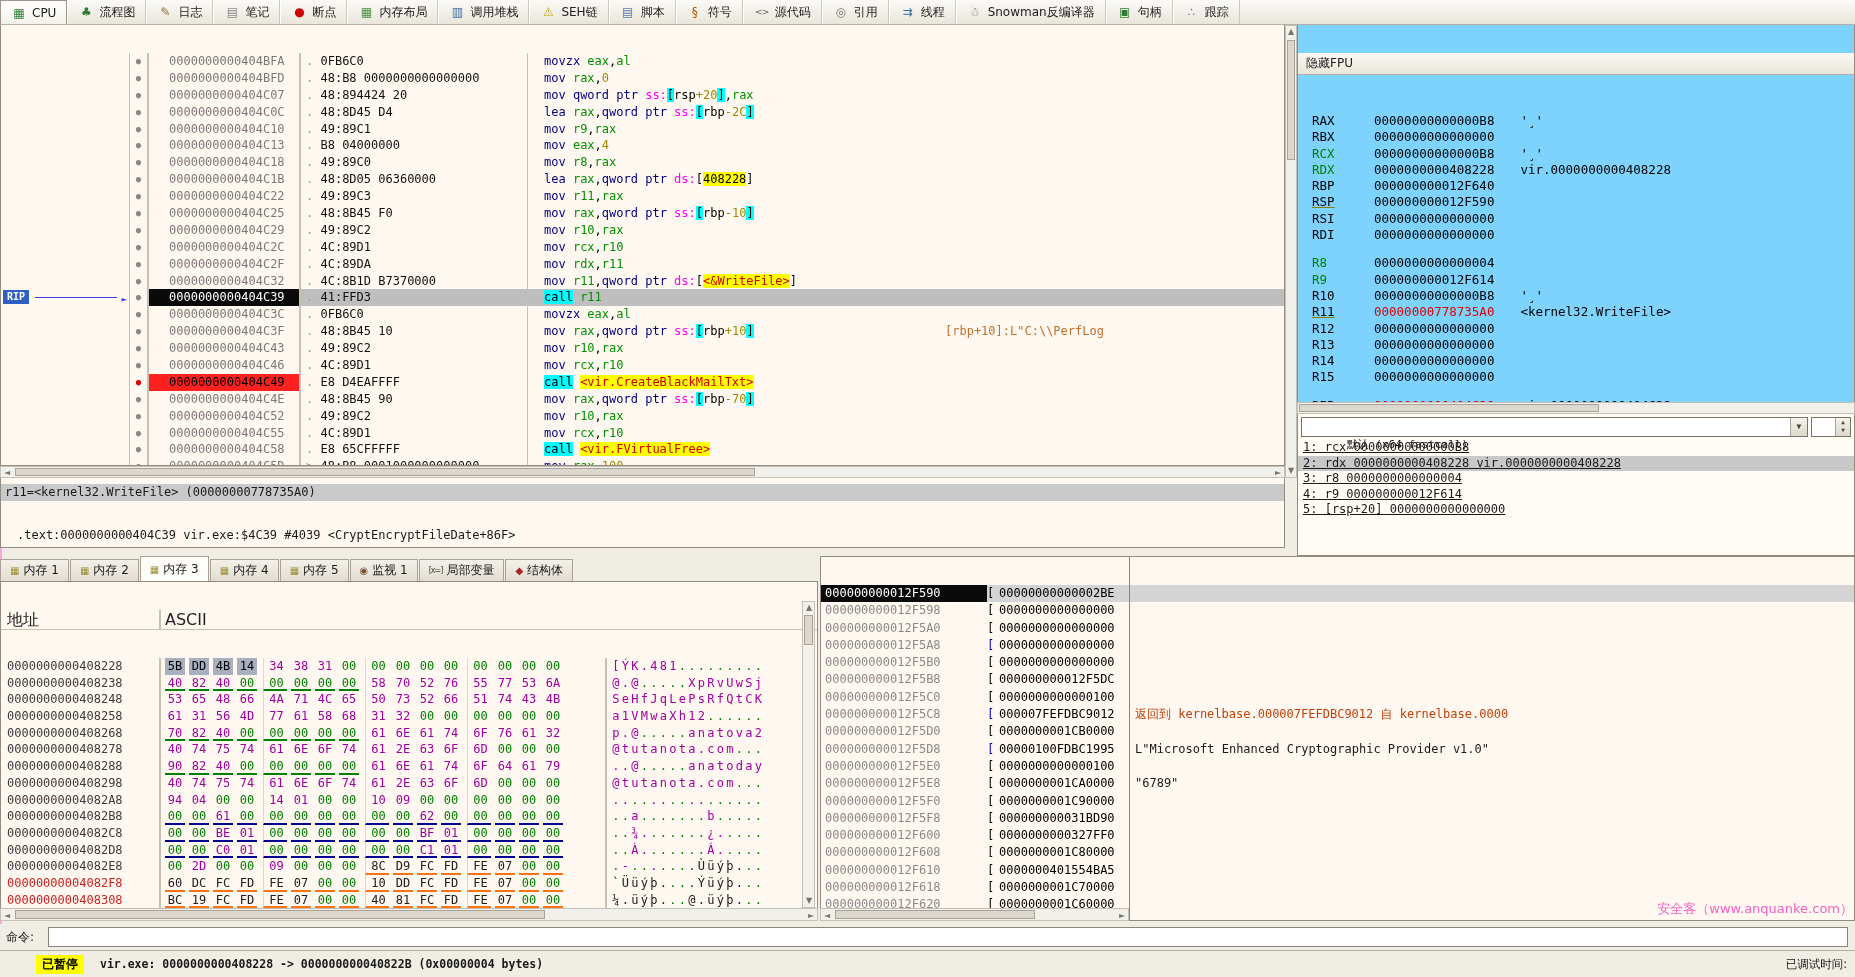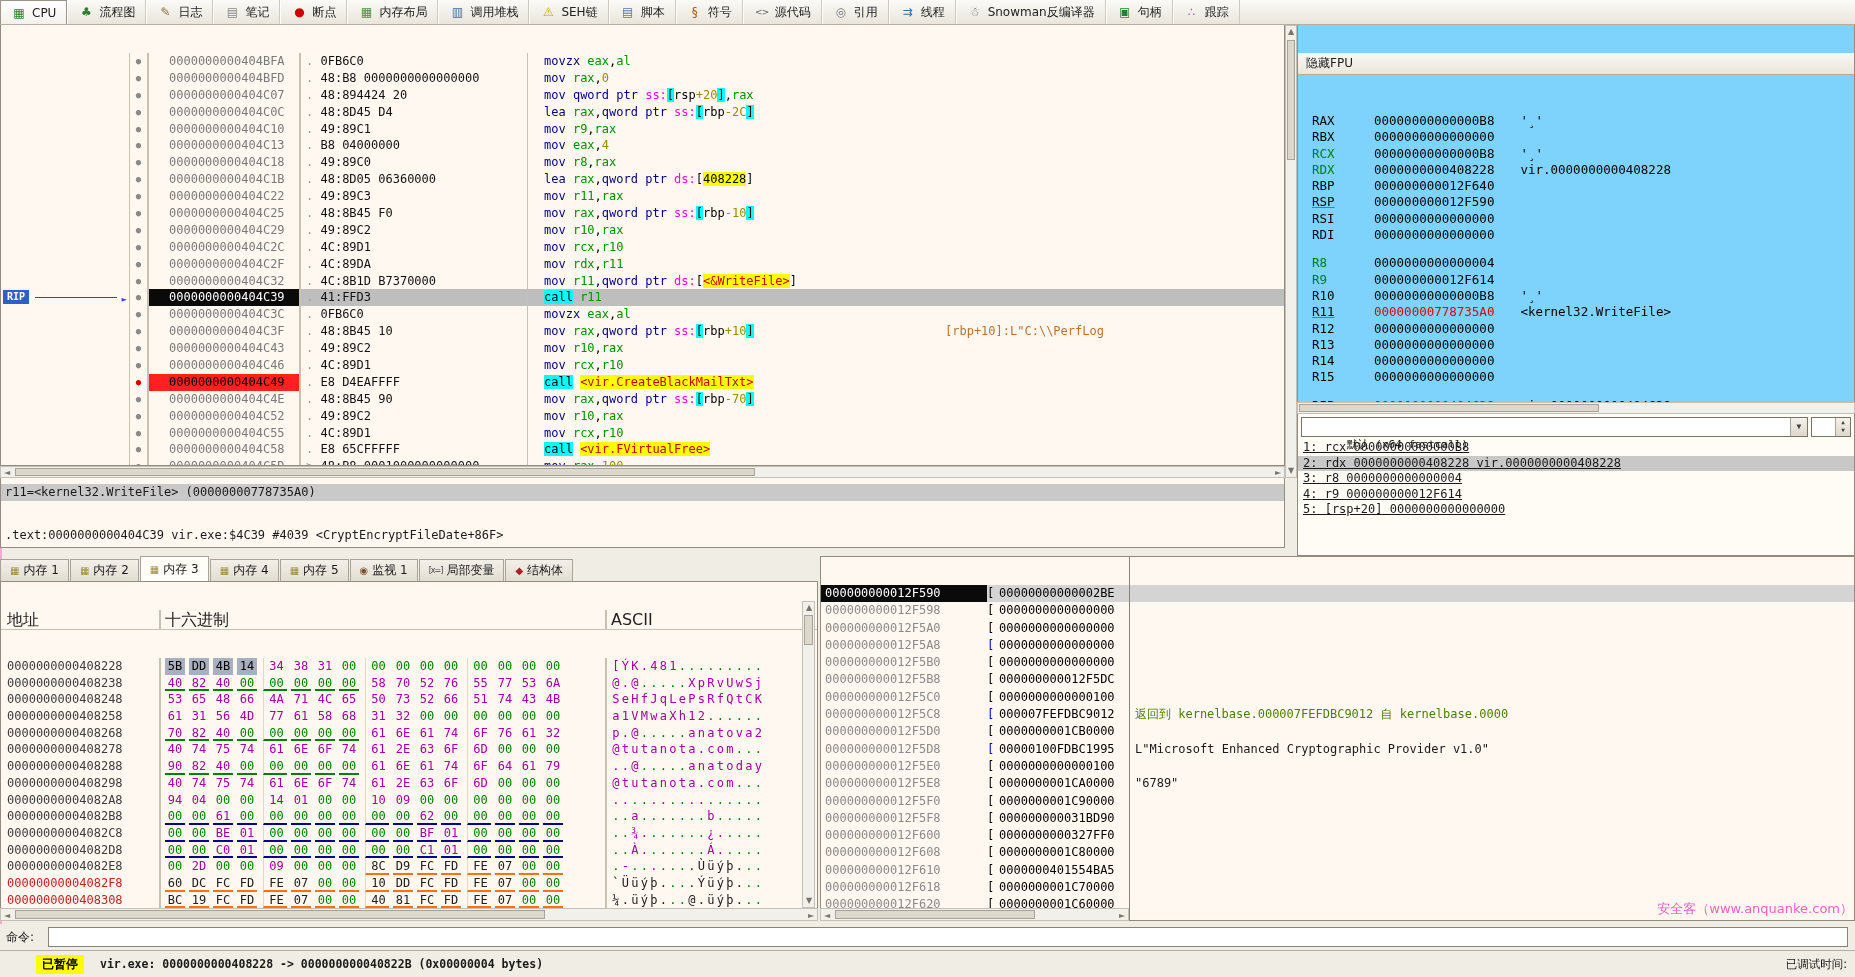--- a/index.html
+++ b/index.html
@@ -76,21 +76,21 @@
     font-size:6px; line-height:8px; text-align:center; color:#444; background:linear-gradient(#F4F2EC,#DDD8CC);}
   .arglist{ position:absolute; left:0; top:26px; right:0; }
   .argrow{ height:15.6px; line-height:15.6px; font-size:12px; padding-left:5px;text-decoration:underline; }
   .argrow.sel{ background:#C8C8C8; }
 
   
   .infobox{ position:absolute; left:0; top:478px; width:1285px; height:70px; background:#FFF8F0;
     border:1px solid #928C80; border-top:none;}
   .infobar{ position:absolute; left:0; top:6px; width:100%; height:17px; background:#C9C9C9;
     line-height:17px; padding-left:4px; font-size:12px;}
-  .infoline2{ position:absolute; left:4px; top:50px; font-size:12px; }
+  .infoline2{ position:absolute; left:16px; top:50px; font-size:12px; }
 
   
   .dumptabs{ position:absolute; left:0; top:556px; width:820px; height:25px; display:flex; align-items:flex-end; }
   .dtab{ display:flex; align-items:center; gap:4px; height:22px; padding:0 9px; font-size:12px;
     background:linear-gradient(#F3F0E9,#E2DDD1); border:1px solid #A8A298; border-bottom:none; margin-right:1px;}
   .dtab.active{ background:#FFFDF8; height:25px; }
   .dticon{ font-size:10px; }
   .dticon.small{ font-size:8px; letter-spacing:-1px;}
   .dump{ position:absolute; left:0; top:581px; width:818px; height:340px; background:#FFF8F0;
     border:1px solid #928C80; overflow:hidden;}
@@ -116,21 +116,21 @@
     border:1px solid #928C80; overflow:hidden;}
   .stdivider{ position:absolute; left:308px; top:0; bottom:0; border-left:1px solid #8a8478; }
   .strow{ display:flex; height:17.3px; line-height:17.3px; font-size:12px; position:relative;}
   .strow.sel{ background:#D4D4D4; }
   .st-addr{ width:166px; flex:0 0 166px; padding-left:4px; color:#8a8a8a; }
   .strow.sel .st-addr{ background:#0a0a0a; color:#fff; }
   .st-br{ width:12px; flex:0 0 12px; color:#000; }
   .st-br.blue{ color:#0000D0; }
   .st-val{ width:126px; flex:0 0 126px; color:#000; }
   .st-comm{ padding-left:10px; overflow:hidden; white-space:pre; }
-  .st-comm.red{ color:#4d7c0f; }
+  .st-comm.red{ color:#c2410c; }
 
   
   .cmdbar{ position:absolute; left:0; top:924px; width:1855px; height:26px; background:#F0EDE5; }
   .cmdlabel{ position:absolute; left:6px; top:5px; font-size:12px; }
   .cmdinput{ position:absolute; left:48px; top:3px; width:1800px; height:20px; background:#fff;
     border:1px solid #8a8478; font-size:12px; padding-left:4px;}
   .statusbar{ position:absolute; left:0; top:950px; width:1855px; height:27px; background:#F0EDE5;
     border-top:1px solid #B5AFA3;}
   .badge{ position:absolute; left:36px; top:4px; background:#FFFF00; color:#000; font-size:12px;
     padding:1px 6px; font-weight:bold;}
@@ -281,21 +281,20 @@
         <span>局部变量</span>
       </div>
       <div class="dtab">
         <span class="dticon" style="color: rgb(170, 34, 34);">◆</span>
         <span>结构体</span>
       </div>
     </div>
   <div class="dump mono">
     <div class="dhead" style="font-family:'DejaVu Sans','Liberation Sans',sans-serif;">
       <span class="dh-addr">地址</span>
-      <span class="dh-hex">十六进制</span>
       <span class="dh-ascii">ASCII</span>
     </div>
     <div id="dump-rows"><div class="dumprow"><span class="du-addr">0000000000408228</span><span class="du-hex"><span class="by sel">5B</span><span class="by sel">DD</span><span class="by sel">4B</span><span class="by sel">14</span><span class="by grp by-v">34</span><span class="by by-v">38</span><span class="by by-v">31</span><span class="by by-z">00</span><span class="by grp by-z">00</span><span class="by by-z">00</span><span class="by by-z">00</span><span class="by by-z">00</span><span class="by grp by-z">00</span><span class="by by-z">00</span><span class="by by-z">00</span><span class="by by-z">00</span></span><span class="du-ascii"><span class="ac by-v">[</span><span class="ac by-v">Ý</span><span class="ac by-v">K</span><span class="ac by-v">.</span><span class="ac by-v">4</span><span class="ac by-v">8</span><span class="ac by-v">1</span><span class="ac by-z">.</span><span class="ac by-z">.</span><span class="ac by-z">.</span><span class="ac by-z">.</span><span class="ac by-z">.</span><span class="ac by-z">.</span><span class="ac by-z">.</span><span class="ac by-z">.</span><span class="ac by-z">.</span></span></div><div class="dumprow"><span class="du-addr">0000000000408238</span><span class="du-hex"><span class="by by-v ul-g">40</span><span class="by by-v ul-g">82</span><span class="by by-v ul-g">40</span><span class="by by-z ul-g">00</span><span class="by grp by-z ul-g">00</span><span class="by by-z ul-g">00</span><span class="by by-z ul-g">00</span><span class="by by-z ul-g">00</span><span class="by grp by-v">58</span><span class="by by-v">70</span><span class="by by-v">52</span><span class="by by-v">76</span><span class="by grp by-v">55</span><span class="by by-v">77</span><span class="by by-v">53</span><span class="by by-v">6A</span></span><span class="du-ascii"><span class="ac by-v">@</span><span class="ac by-v">.</span><span class="ac by-v">@</span><span class="ac by-z">.</span><span class="ac by-z">.</span><span class="ac by-z">.</span><span class="ac by-z">.</span><span class="ac by-z">.</span><span class="ac by-v">X</span><span class="ac by-v">p</span><span class="ac by-v">R</span><span class="ac by-v">v</span><span class="ac by-v">U</span><span class="ac by-v">w</span><span class="ac by-v">S</span><span class="ac by-v">j</span></span></div><div class="dumprow"><span class="du-addr">0000000000408248</span><span class="du-hex"><span class="by by-v">53</span><span class="by by-v">65</span><span class="by by-v">48</span><span class="by by-v">66</span><span class="by grp by-v">4A</span><span class="by by-v">71</span><span class="by by-v">4C</span><span class="by by-v">65</span><span class="by grp by-v">50</span><span class="by by-v">73</span><span class="by by-v">52</span><span class="by by-v">66</span><span class="by grp by-v">51</span><span class="by by-v">74</span><span class="by by-v">43</span><span class="by by-v">4B</span></span><span class="du-ascii"><span class="ac by-v">S</span><span class="ac by-v">e</span><span class="ac by-v">H</span><span class="ac by-v">f</span><span class="ac by-v">J</span><span class="ac by-v">q</span><span class="ac by-v">L</span><span class="ac by-v">e</span><span class="ac by-v">P</span><span class="ac by-v">s</span><span class="ac by-v">R</span><span class="ac by-v">f</span><span class="ac by-v">Q</span><span class="ac by-v">t</span><span class="ac by-v">C</span><span class="ac by-v">K</span></span></div><div class="dumprow"><span class="du-addr">0000000000408258</span><span class="du-hex"><span class="by by-v">61</span><span class="by by-v">31</span><span class="by by-v">56</span><span class="by by-v">4D</span><span class="by grp by-v">77</span><span class="by by-v">61</span><span class="by by-v">58</span><span class="by by-v">68</span><span class="by grp by-v">31</span><span class="by by-v">32</span><span class="by by-z">00</span><span class="by by-z">00</span><span class="by grp by-z">00</span><span class="by by-z">00</span><span class="by by-z">00</span><span class="by by-z">00</span></span><span class="du-ascii"><span class="ac by-v">a</span><span class="ac by-v">1</span><span class="ac by-v">V</span><span class="ac by-v">M</span><span class="ac by-v">w</span><span class="ac by-v">a</span><span class="ac by-v">X</span><span class="ac by-v">h</span><span class="ac by-v">1</span><span class="ac by-v">2</span><span class="ac by-z">.</span><span class="ac by-z">.</span><span class="ac by-z">.</span><span class="ac by-z">.</span><span class="ac by-z">.</span><span class="ac by-z">.</span></span></div><div class="dumprow"><span class="du-addr">0000000000408268</span><span class="du-hex"><span class="by by-v ul-g">70</span><span class="by by-v ul-g">82</span><span class="by by-v ul-g">40</span><span class="by by-z ul-g">00</span><span class="by grp by-z ul-g">00</span><span class="by by-z ul-g">00</span><span class="by by-z ul-g">00</span><span class="by by-z ul-g">00</span><span class="by grp by-v">61</span><span class="by by-v">6E</span><span class="by by-v">61</span><span class="by by-v">74</span><span class="by grp by-v">6F</span><span class="by by-v">76</span><span class="by by-v">61</span><span class="by by-v">32</span></span><span class="du-ascii"><span class="ac by-v">p</span><span class="ac by-v">.</span><span class="ac by-v">@</span><span class="ac by-z">.</span><span class="ac by-z">.</span><span class="ac by-z">.</span><span class="ac by-z">.</span><span class="ac by-z">.</span><span class="ac by-v">a</span><span class="ac by-v">n</span><span class="ac by-v">a</span><span class="ac by-v">t</span><span class="ac by-v">o</span><span class="ac by-v">v</span><span class="ac by-v">a</span><span class="ac by-v">2</span></span></div><div class="dumprow"><span class="du-addr">0000000000408278</span><span class="du-hex"><span class="by by-v">40</span><span class="by by-v">74</span><span class="by by-v">75</span><span class="by by-v">74</span><span class="by grp by-v">61</span><span class="by by-v">6E</span><span class="by by-v">6F</span><span class="by by-v">74</span><span class="by grp by-v">61</span><span class="by by-v">2E</span><span class="by by-v">63</span><span class="by by-v">6F</span><span class="by grp by-v">6D</span><span class="by by-z">00</span><span class="by by-z">00</span><span class="by by-z">00</span></span><span class="du-ascii"><span class="ac by-v">@</span><span class="ac by-v">t</span><span class="ac by-v">u</span><span class="ac by-v">t</span><span class="ac by-v">a</span><span class="ac by-v">n</span><span class="ac by-v">o</span><span class="ac by-v">t</span><span class="ac by-v">a</span><span class="ac by-v">.</span><span class="ac by-v">c</span><span class="ac by-v">o</span><span class="ac by-v">m</span><span class="ac by-z">.</span><span class="ac by-z">.</span><span class="ac by-z">.</span></span></div><div class="dumprow"><span class="du-addr">0000000000408288</span><span class="du-hex"><span class="by by-v ul-g">90</span><span class="by by-v ul-g">82</span><span class="by by-v ul-g">40</span><span class="by by-z ul-g">00</span><span class="by grp by-z ul-g">00</span><span class="by by-z ul-g">00</span><span class="by by-z ul-g">00</span><span class="by by-z ul-g">00</span><span class="by grp by-v">61</span><span class="by by-v">6E</span><span class="by by-v">61</span><span class="by by-v">74</span><span class="by grp by-v">6F</span><span class="by by-v">64</span><span class="by by-v">61</span><span class="by by-v">79</span></span><span class="du-ascii"><span class="ac by-v">.</span><span class="ac by-v">.</span><span class="ac by-v">@</span><span class="ac by-z">.</span><span class="ac by-z">.</span><span class="ac by-z">.</span><span class="ac by-z">.</span><span class="ac by-z">.</span><span class="ac by-v">a</span><span class="ac by-v">n</span><span class="ac by-v">a</span><span class="ac by-v">t</span><span class="ac by-v">o</span><span class="ac by-v">d</span><span class="ac by-v">a</span><span class="ac by-v">y</span></span></div><div class="dumprow"><span class="du-addr">0000000000408298</span><span class="du-hex"><span class="by by-v">40</span><span class="by by-v">74</span><span class="by by-v">75</span><span class="by by-v">74</span><span class="by grp by-v">61</span><span class="by by-v">6E</span><span class="by by-v">6F</span><span class="by by-v">74</span><span class="by grp by-v">61</span><span class="by by-v">2E</span><span class="by by-v">63</span><span class="by by-v">6F</span><span class="by grp by-v">6D</span><span class="by by-z">00</span><span class="by by-z">00</span><span class="by by-z">00</span></span><span class="du-ascii"><span class="ac by-v">@</span><span class="ac by-v">t</span><span class="ac by-v">u</span><span class="ac by-v">t</span><span class="ac by-v">a</span><span class="ac by-v">n</span><span class="ac by-v">o</span><span class="ac by-v">t</span><span class="ac by-v">a</span><span class="ac by-v">.</span><span class="ac by-v">c</span><span class="ac by-v">o</span><span class="ac by-v">m</span><span class="ac by-z">.</span><span class="ac by-z">.</span><span class="ac by-z">.</span></span></div><div class="dumprow"><span class="du-addr">00000000004082A8</span><span class="du-hex"><span class="by by-v">94</span><span class="by by-v">04</span><span class="by by-z">00</span><span class="by by-z">00</span><span class="by grp by-v">14</span><span class="by by-v">01</span><span class="by by-z">00</span><span class="by by-z">00</span><span class="by grp by-v">10</span><span class="by by-v">09</span><span class="by by-z">00</span><span class="by by-z">00</span><span class="by grp by-z">00</span><span class="by by-z">00</span><span class="by by-z">00</span><span class="by by-z">00</span></span><span class="du-ascii"><span class="ac by-v">.</span><span class="ac by-v">.</span><span class="ac by-z">.</span><span class="ac by-z">.</span><span class="ac by-v">.</span><span class="ac by-v">.</span><span class="ac by-z">.</span><span class="ac by-z">.</span><span class="ac by-v">.</span><span class="ac by-v">.</span><span class="ac by-z">.</span><span class="ac by-z">.</span><span class="ac by-z">.</span><span class="ac by-z">.</span><span class="ac by-z">.</span><span class="ac by-z">.</span></span></div><div class="dumprow"><span class="du-addr">00000000004082B8</span><span class="du-hex"><span class="by by-z ul-b">00</span><span class="by by-z ul-b">00</span><span class="by by-v ul-b">61</span><span class="by by-z ul-b">00</span><span class="by grp by-z ul-b">00</span><span class="by by-z ul-b">00</span><span class="by by-z ul-b">00</span><span class="by by-z ul-b">00</span><span class="by grp by-z ul-b">00</span><span class="by by-z ul-b">00</span><span class="by by-v ul-b">62</span><span class="by by-z ul-b">00</span><span class="by grp by-z ul-b">00</span><span class="by by-z ul-b">00</span><span class="by by-z ul-b">00</span><span class="by by-z ul-b">00</span></span><span class="du-ascii"><span class="ac by-z">.</span><span class="ac by-z">.</span><span class="ac by-v">a</span><span class="ac by-z">.</span><span class="ac by-z">.</span><span class="ac by-z">.</span><span class="ac by-z">.</span><span class="ac by-z">.</span><span class="ac by-z">.</span><span class="ac by-z">.</span><span class="ac by-v">b</span><span class="ac by-z">.</span><span class="ac by-z">.</span><span class="ac by-z">.</span><span class="ac by-z">.</span><span class="ac by-z">.</span></span></div><div class="dumprow"><span class="du-addr">00000000004082C8</span><span class="du-hex"><span class="by by-z ul-b">00</span><span class="by by-z ul-b">00</span><span class="by by-v ul-b">BE</span><span class="by by-v ul-b">01</span><span class="by grp by-z ul-b">00</span><span class="by by-z ul-b">00</span><span class="by by-z ul-b">00</span><span class="by by-z ul-b">00</span><span class="by grp by-z ul-b">00</span><span class="by by-z ul-b">00</span><span class="by by-v ul-b">BF</span><span class="by by-v ul-b">01</span><span class="by grp by-z ul-b">00</span><span class="by by-z ul-b">00</span><span class="by by-z ul-b">00</span><span class="by by-z ul-b">00</span></span><span class="du-ascii"><span class="ac by-z">.</span><span class="ac by-z">.</span><span class="ac by-v">¾</span><span class="ac by-v">.</span><span class="ac by-z">.</span><span class="ac by-z">.</span><span class="ac by-z">.</span><span class="ac by-z">.</span><span class="ac by-z">.</span><span class="ac by-z">.</span><span class="ac by-v">¿</span><span class="ac by-v">.</span><span class="ac by-z">.</span><span class="ac by-z">.</span><span class="ac by-z">.</span><span class="ac by-z">.</span></span></div><div class="dumprow"><span class="du-addr">00000000004082D8</span><span class="du-hex"><span class="by by-z ul-b">00</span><span class="by by-z ul-b">00</span><span class="by by-v ul-b">C0</span><span class="by by-v ul-b">01</span><span class="by grp by-z ul-b">00</span><span class="by by-z ul-b">00</span><span class="by by-z ul-b">00</span><span class="by by-z ul-b">00</span><span class="by grp by-z ul-b">00</span><span class="by by-z ul-b">00</span><span class="by by-v ul-b">C1</span><span class="by by-v ul-b">01</span><span class="by grp by-z ul-b">00</span><span class="by by-z ul-b">00</span><span class="by by-z ul-b">00</span><span class="by by-z ul-b">00</span></span><span class="du-ascii"><span class="ac by-z">.</span><span class="ac by-z">.</span><span class="ac by-v">À</span><span class="ac by-v">.</span><span class="ac by-z">.</span><span class="ac by-z">.</span><span class="ac by-z">.</span><span class="ac by-z">.</span><span class="ac by-z">.</span><span class="ac by-z">.</span><span class="ac by-v">Á</span><span class="ac by-v">.</span><span class="ac by-z">.</span><span class="ac by-z">.</span><span class="ac by-z">.</span><span class="ac by-z">.</span></span></div><div class="dumprow"><span class="du-addr">00000000004082E8</span><span class="du-hex"><span class="by by-z">00</span><span class="by by-v">2D</span><span class="by by-z">00</span><span class="by by-z">00</span><span class="by grp by-v">09</span><span class="by by-z">00</span><span class="by by-z">00</span><span class="by by-z">00</span><span class="by grp by-d ul-r">8C</span><span class="by by-d ul-r">D9</span><span class="by by-d ul-r">FC</span><span class="by by-d ul-r">FD</span><span class="by grp by-d ul-r">FE</span><span class="by by-d ul-r">07</span><span class="by by-z ul-r">00</span><span class="by by-z ul-r">00</span></span><span class="du-ascii"><span class="ac by-z">.</span><span class="ac by-v">-</span><span class="ac by-z">.</span><span class="ac by-z">.</span><span class="ac by-v">.</span><span class="ac by-z">.</span><span class="ac by-z">.</span><span class="ac by-z">.</span><span class="ac by-d">.</span><span class="ac by-d">Ù</span><span class="ac by-d">ü</span><span class="ac by-d">ý</span><span class="ac by-d">þ</span><span class="ac by-d">.</span><span class="ac by-z">.</span><span class="ac by-z">.</span></span></div><div class="dumprow"><span class="du-addr red">00000000004082F8</span><span class="du-hex"><span class="by by-d ul-r">60</span><span class="by by-d ul-r">DC</span><span class="by by-d ul-r">FC</span><span class="by by-d ul-r">FD</span><span class="by grp by-d ul-r">FE</span><span class="by by-d ul-r">07</span><span class="by by-z ul-r">00</span><span class="by by-z ul-r">00</span><span class="by grp by-d ul-r">10</span><span class="by by-d ul-r">DD</span><span class="by by-d ul-r">FC</span><span class="by by-d ul-r">FD</span><span class="by grp by-d ul-r">FE</span><span class="by by-d ul-r">07</span><span class="by by-z ul-r">00</span><span class="by by-z ul-r">00</span></span><span class="du-ascii"><span class="ac by-d">`</span><span class="ac by-d">Ü</span><span class="ac by-d">ü</span><span class="ac by-d">ý</span><span class="ac by-d">þ</span><span class="ac by-d">.</span><span class="ac by-z">.</span><span class="ac by-z">.</span><span class="ac by-d">.</span><span class="ac by-d">Ý</span><span class="ac by-d">ü</span><span class="ac by-d">ý</span><span class="ac by-d">þ</span><span class="ac by-d">.</span><span class="ac by-z">.</span><span class="ac by-z">.</span></span></div><div class="dumprow"><span class="du-addr red">0000000000408308</span><span class="du-hex"><span class="by by-d ul-r">BC</span><span class="by by-d ul-r">19</span><span class="by by-d ul-r">FC</span><span class="by by-d ul-r">FD</span><span class="by grp by-d ul-r">FE</span><span class="by by-d ul-r">07</span><span class="by by-z ul-r">00</span><span class="by by-z ul-r">00</span><span class="by grp by-d ul-r">40</span><span class="by by-d ul-r">81</span><span class="by by-d ul-r">FC</span><span class="by by-d ul-r">FD</span><span class="by grp by-d ul-r">FE</span><span class="by by-d ul-r">07</span><span class="by by-z ul-r">00</span><span class="by by-z ul-r">00</span></span><span class="du-ascii"><span class="ac by-d">¼</span><span class="ac by-d">.</span><span class="ac by-d">ü</span><span class="ac by-d">ý</span><span class="ac by-d">þ</span><span class="ac by-d">.</span><span class="ac by-z">.</span><span class="ac by-z">.</span><span class="ac by-d">@</span><span class="ac by-d">.</span><span class="ac by-d">ü</span><span class="ac by-d">ý</span><span class="ac by-d">þ</span><span class="ac by-d">.</span><span class="ac by-z">.</span><span class="ac by-z">.</span></span></div><div class="dumprow"><span class="du-addr red">0000000000408318</span><span class="du-hex"><span class="by by-d ul-r">6C</span><span class="by by-d ul-r">AF</span><span class="by by-d ul-r">FC</span><span class="by by-d ul-r">FD</span><span class="by grp by-d ul-r">FE</span><span class="by by-d ul-r">07</span><span class="by by-z ul-r">00</span><span class="by by-z ul-r">00</span><span class="by grp by-d ul-r">A0</span><span class="by by-d ul-r">AF</span><span class="by by-d ul-r">FC</span><span class="by by-d ul-r">FD</span><span class="by grp by-d ul-r">FE</span><span class="by by-d ul-r">07</span><span class="by by-z ul-r">00</span><span class="by by-z ul-r">00</span></span><span class="du-ascii"><span class="ac by-d">l</span><span class="ac by-d">¯</span><span class="ac by-d">ü</span><span class="ac by-d">ý</span><span class="ac by-d">þ</span><span class="ac by-d">.</span><span class="ac by-z">.</span><span class="ac by-z">.</span><span class="ac by-d"> </span><span class="ac by-d">¯</span><span class="ac by-d">ü</span><span class="ac by-d">ý</span><span class="ac by-d">þ</span><span class="ac by-d">.</span><span class="ac by-z">.</span><span class="ac by-z">.</span></span></div></div>
   </div>
   <div class="sb" style="left:802px;top:601px;width:13px;height:307px;">
     <span class="arr" style="left:0;top:1px;">▲</span>
       <span class="arr" style="left:0;bottom:1px;">▼</span>
     <span class="thumb" style="left:1px;top:13px;width:9px;height:30px;"></span>
   </div>
   <div class="sb" style="left:0;top:908px;width:818px;height:13px;">

